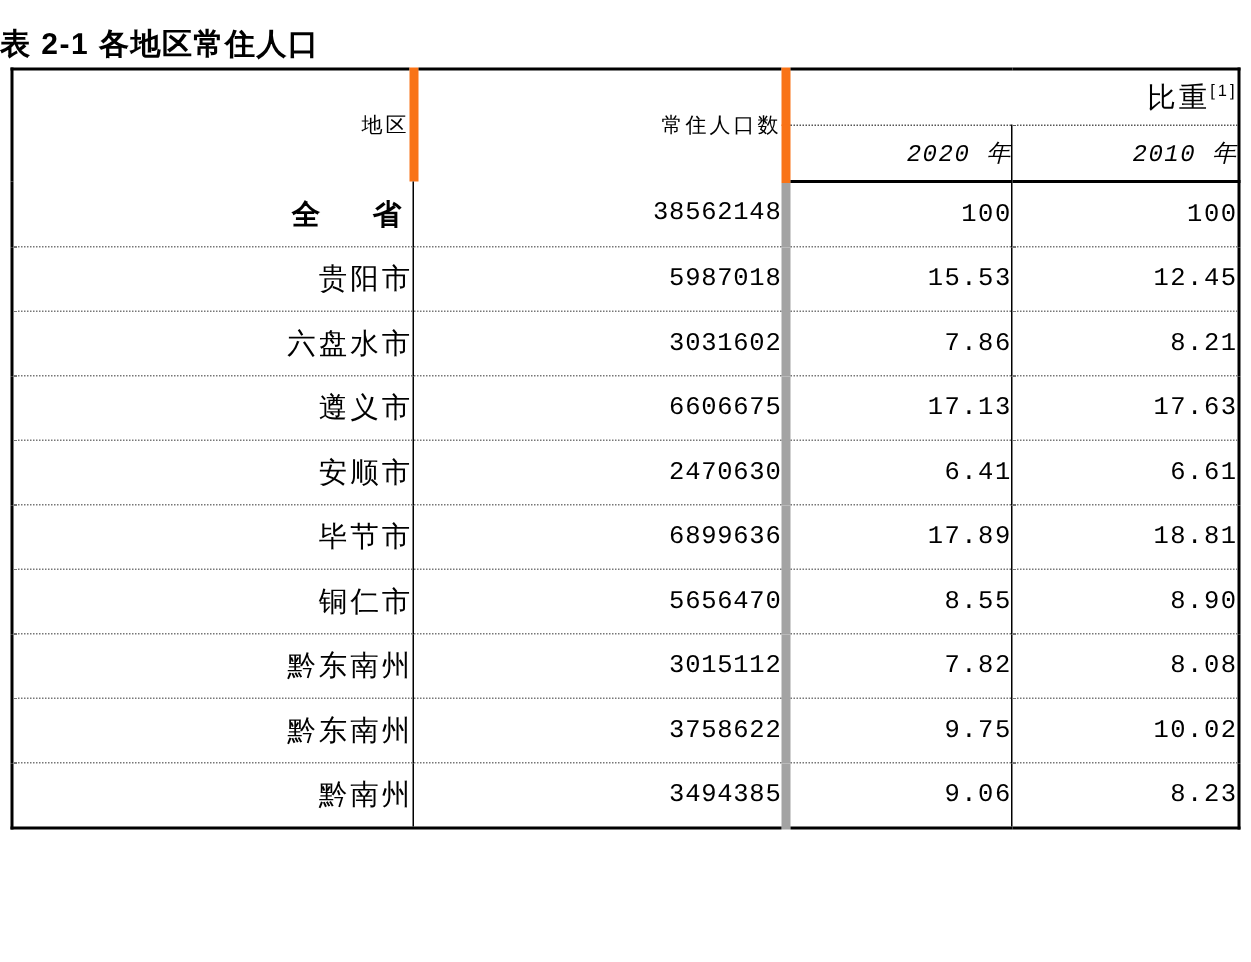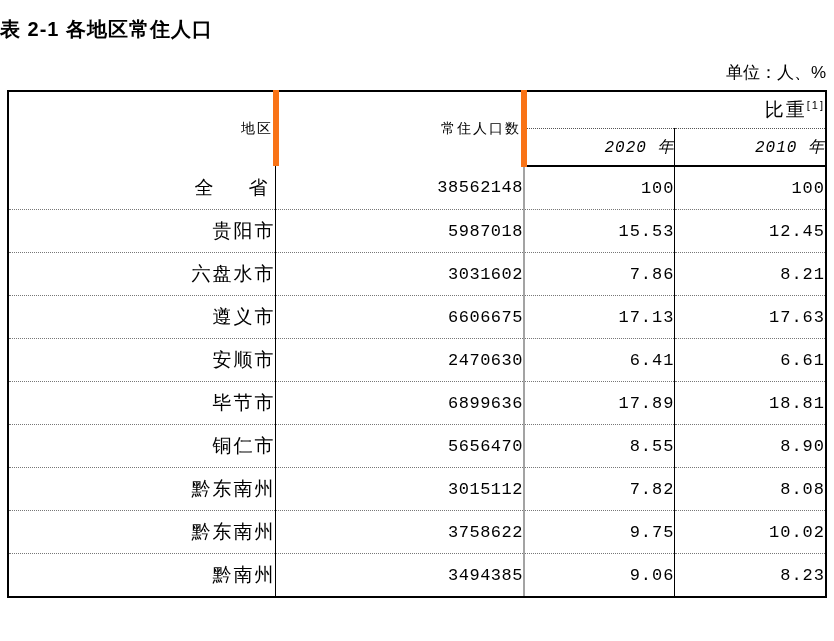--- a/index.html
+++ b/index.html
@@ -97,26 +97,26 @@
   tr.datarow:last-child .row-cell {
     border-bottom: 2px solid #000;
   }
   .cell-region {
     border-right: 1px solid #000;
     font-size: 19px;
     letter-spacing: 2px;
     font-family: "Liberation Sans", "DejaVu Sans", sans-serif;
   }
   .cell-region.bold {
-    font-weight: normal;
+    font-weight: bold;
     letter-spacing: 8px;
     padding-left: 0;
   }
   .cell-pop {
-    border-right: 2px solid #a3a3a3;
+    border-right: 6px solid #a3a3a3;
     font-size: 17px;
     font-family: "Liberation Mono", "DejaVu Sans Mono", monospace;
     letter-spacing: 0.5px;
   }
   .cell-y2020 {
     border-right: 1px solid #000;
     font-size: 17px;
     font-family: "Liberation Mono", "DejaVu Sans Mono", monospace;
     letter-spacing: 1px;
   }
@@ -132,21 +132,20 @@
     border-right: 2px solid #000;
   }
 </style>
 </head>
 <body>
 
 <div class="page">
 
   <div class="title">表 2-1 各地区常住人口</div>
 
-  <div class="unit-line">单位：人、%</div>
 
   <table class="datatable">
     <colgroup>
       <col class="c-region">
       <col class="c-pop">
       <col class="c-y2020">
       <col class="c-y2010">
     </colgroup>
     <thead>
       <tr>

